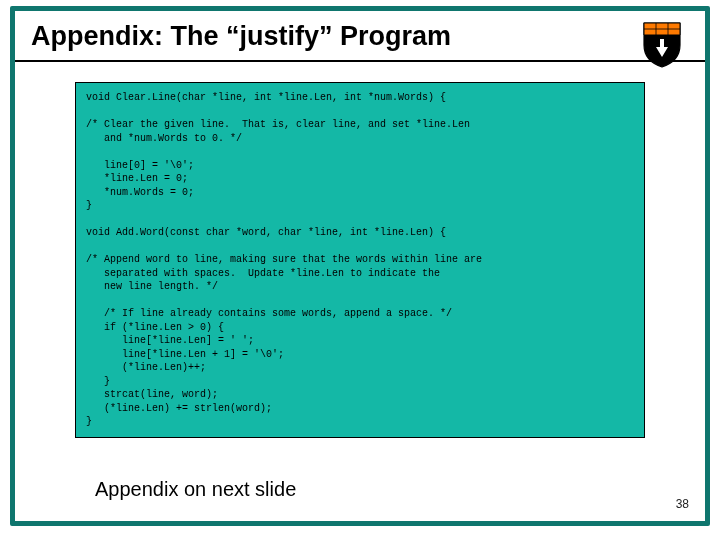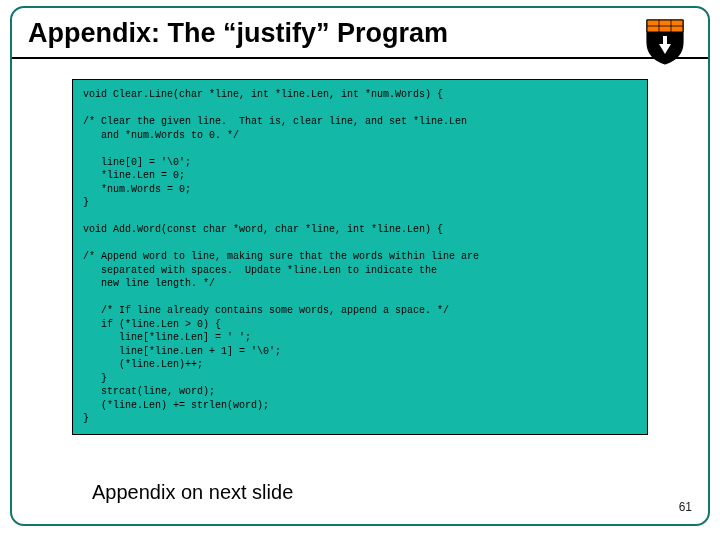--- a/index.html
+++ b/index.html
@@ -8,22 +8,22 @@
     height: 540px;
     background: #fff;
     font-family: Arial, sans-serif;
     position: relative;
     overflow: hidden;
   }
   .slide {
     width: 700px;
     height: 520px;
     margin: 6px 10px;
-    border: 2px solid #0f766e;
-    border-radius: 14px;
+    border: 5px solid #0f766e;
+    border-radius: 2px;
     position: relative;
     background: #fff;
   }
   .title {
     font-size: 27px;
     font-weight: bold;
     padding: 10px 16px 8px 16px;
     border-bottom: 2px solid #000;
     display: flex;
     align-items: center;
@@ -95,14 +95,14 @@
    /* If line already contains some words, append a space. */
    if (*line.Len &gt; 0) {
       line[*line.Len] = ' ';
       line[*line.Len + 1] = '\0';
       (*line.Len)++;
    }
    strcat(line, word);
    (*line.Len) += strlen(word);
 }</div>
   <div class="continued">Appendix on next slide</div>
-  <div class="pagenum">61</div>
+  <div class="pagenum">38</div>
 </div>
 
 </body></html>

